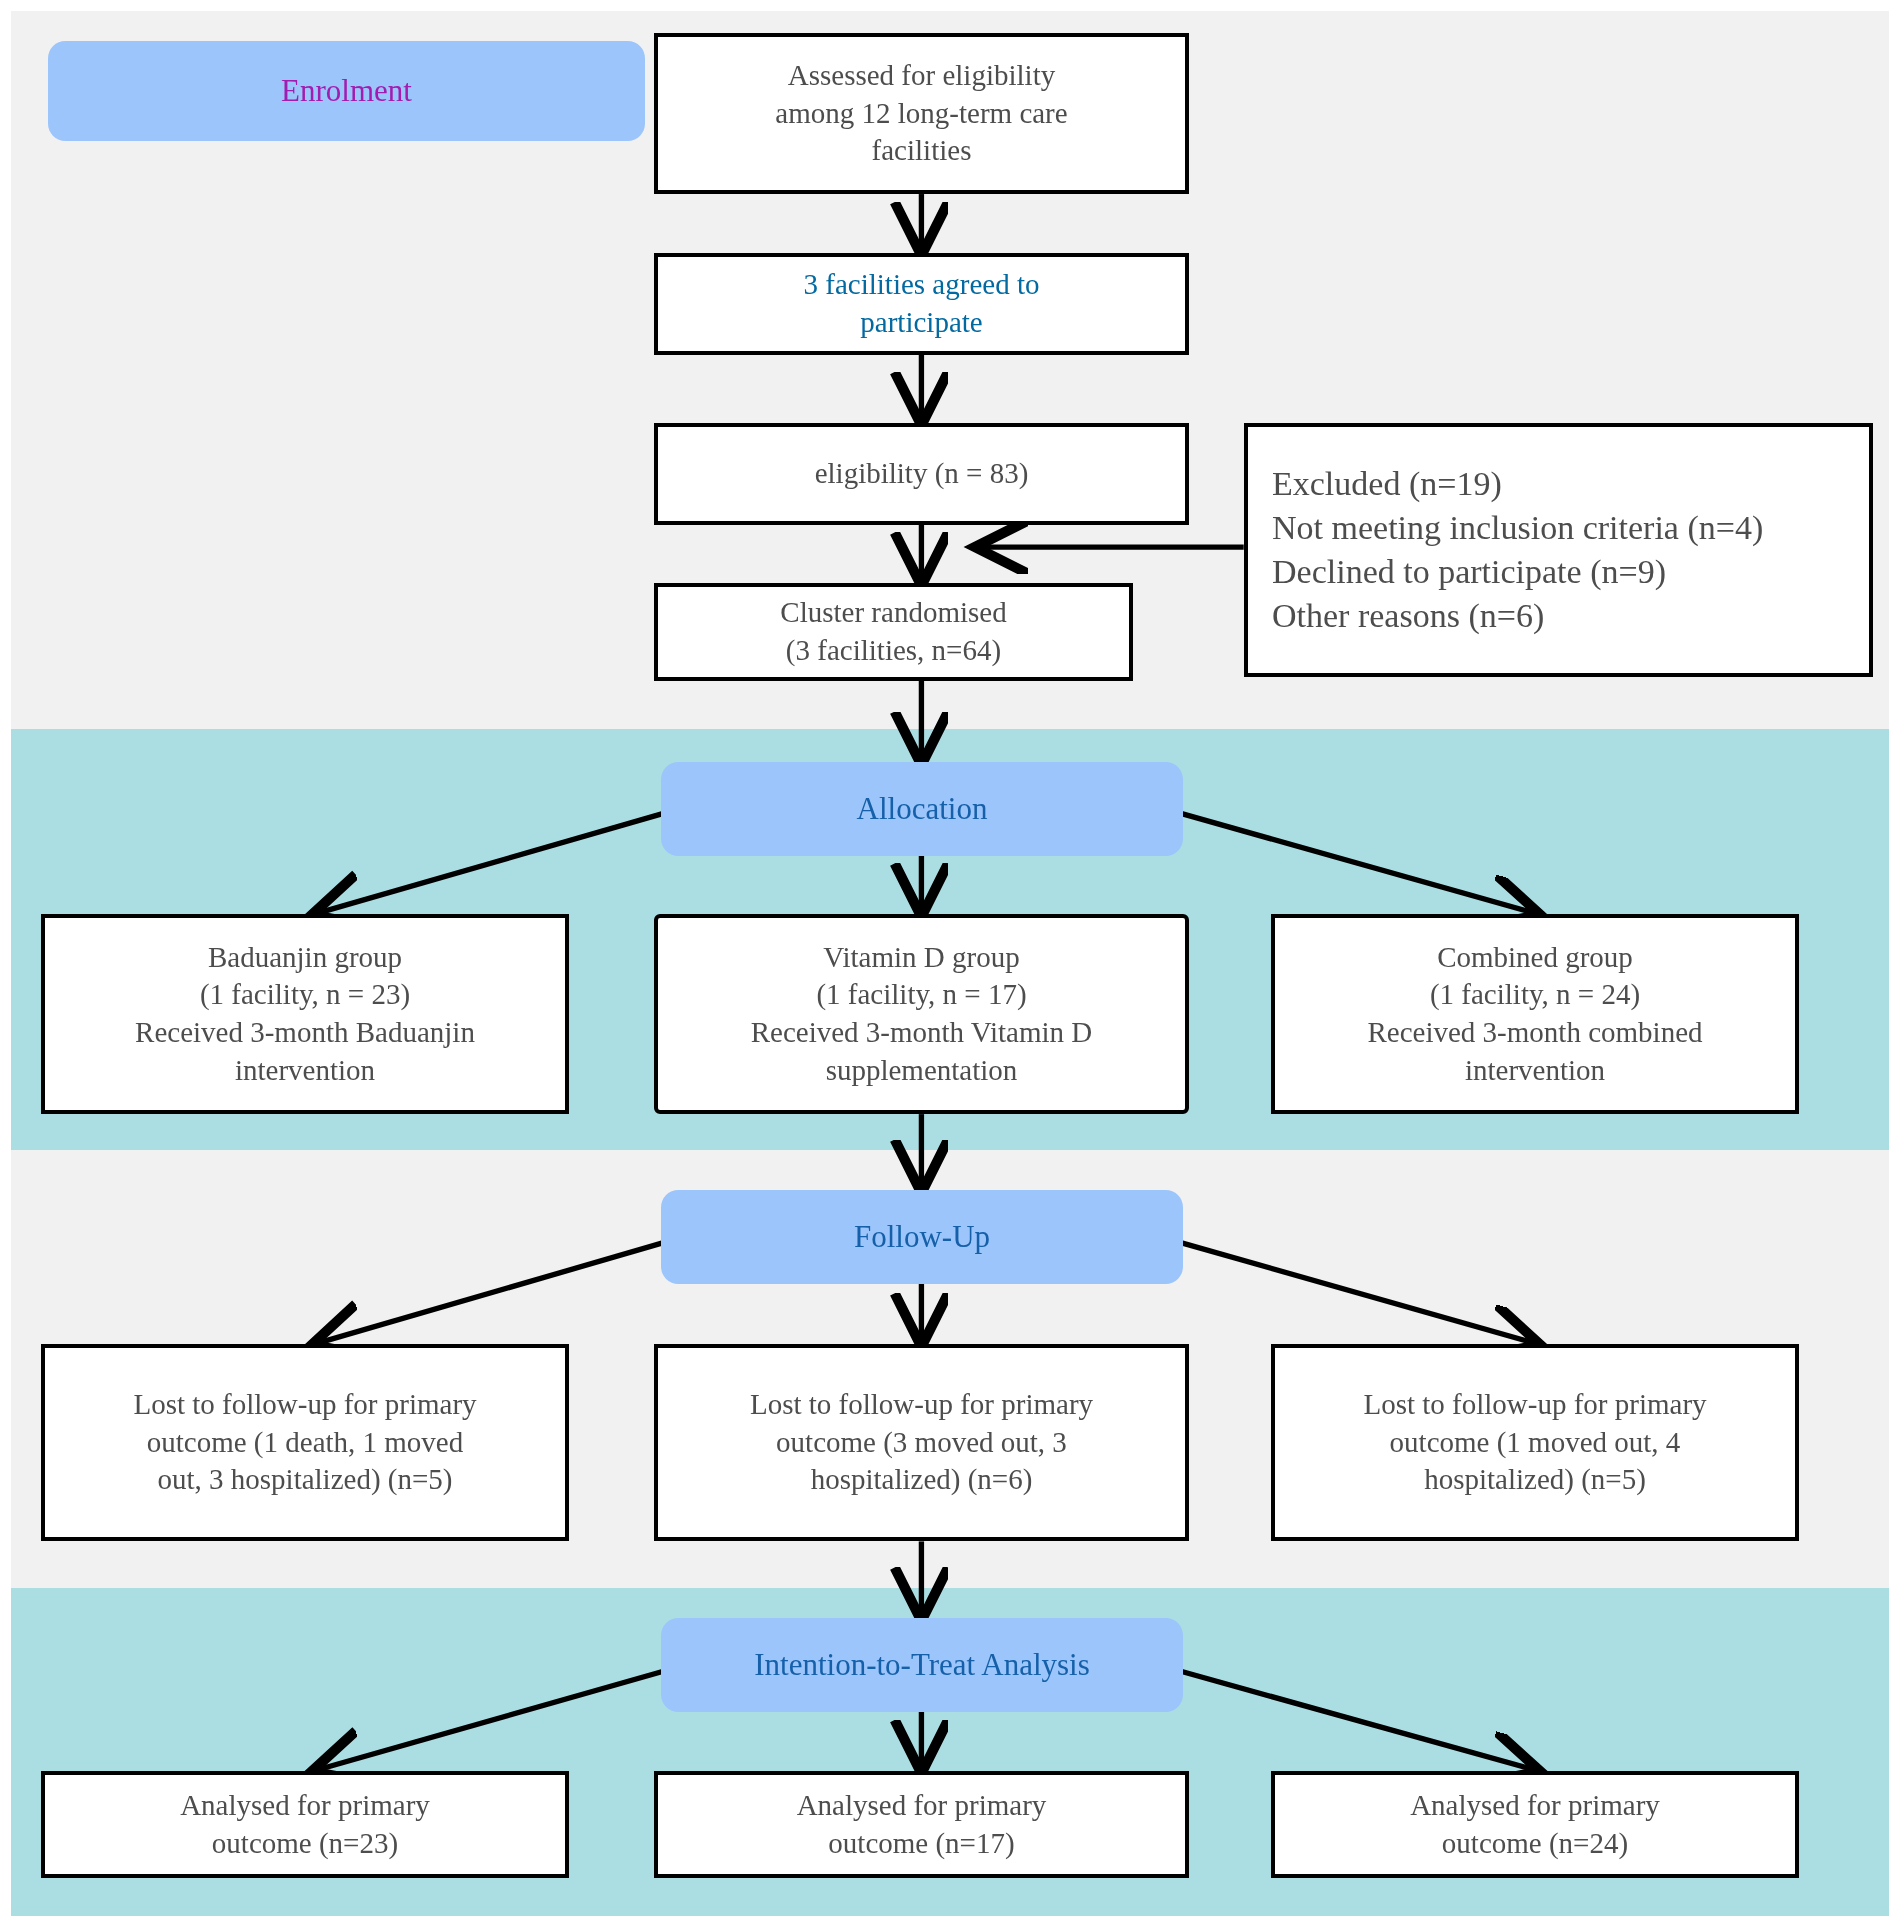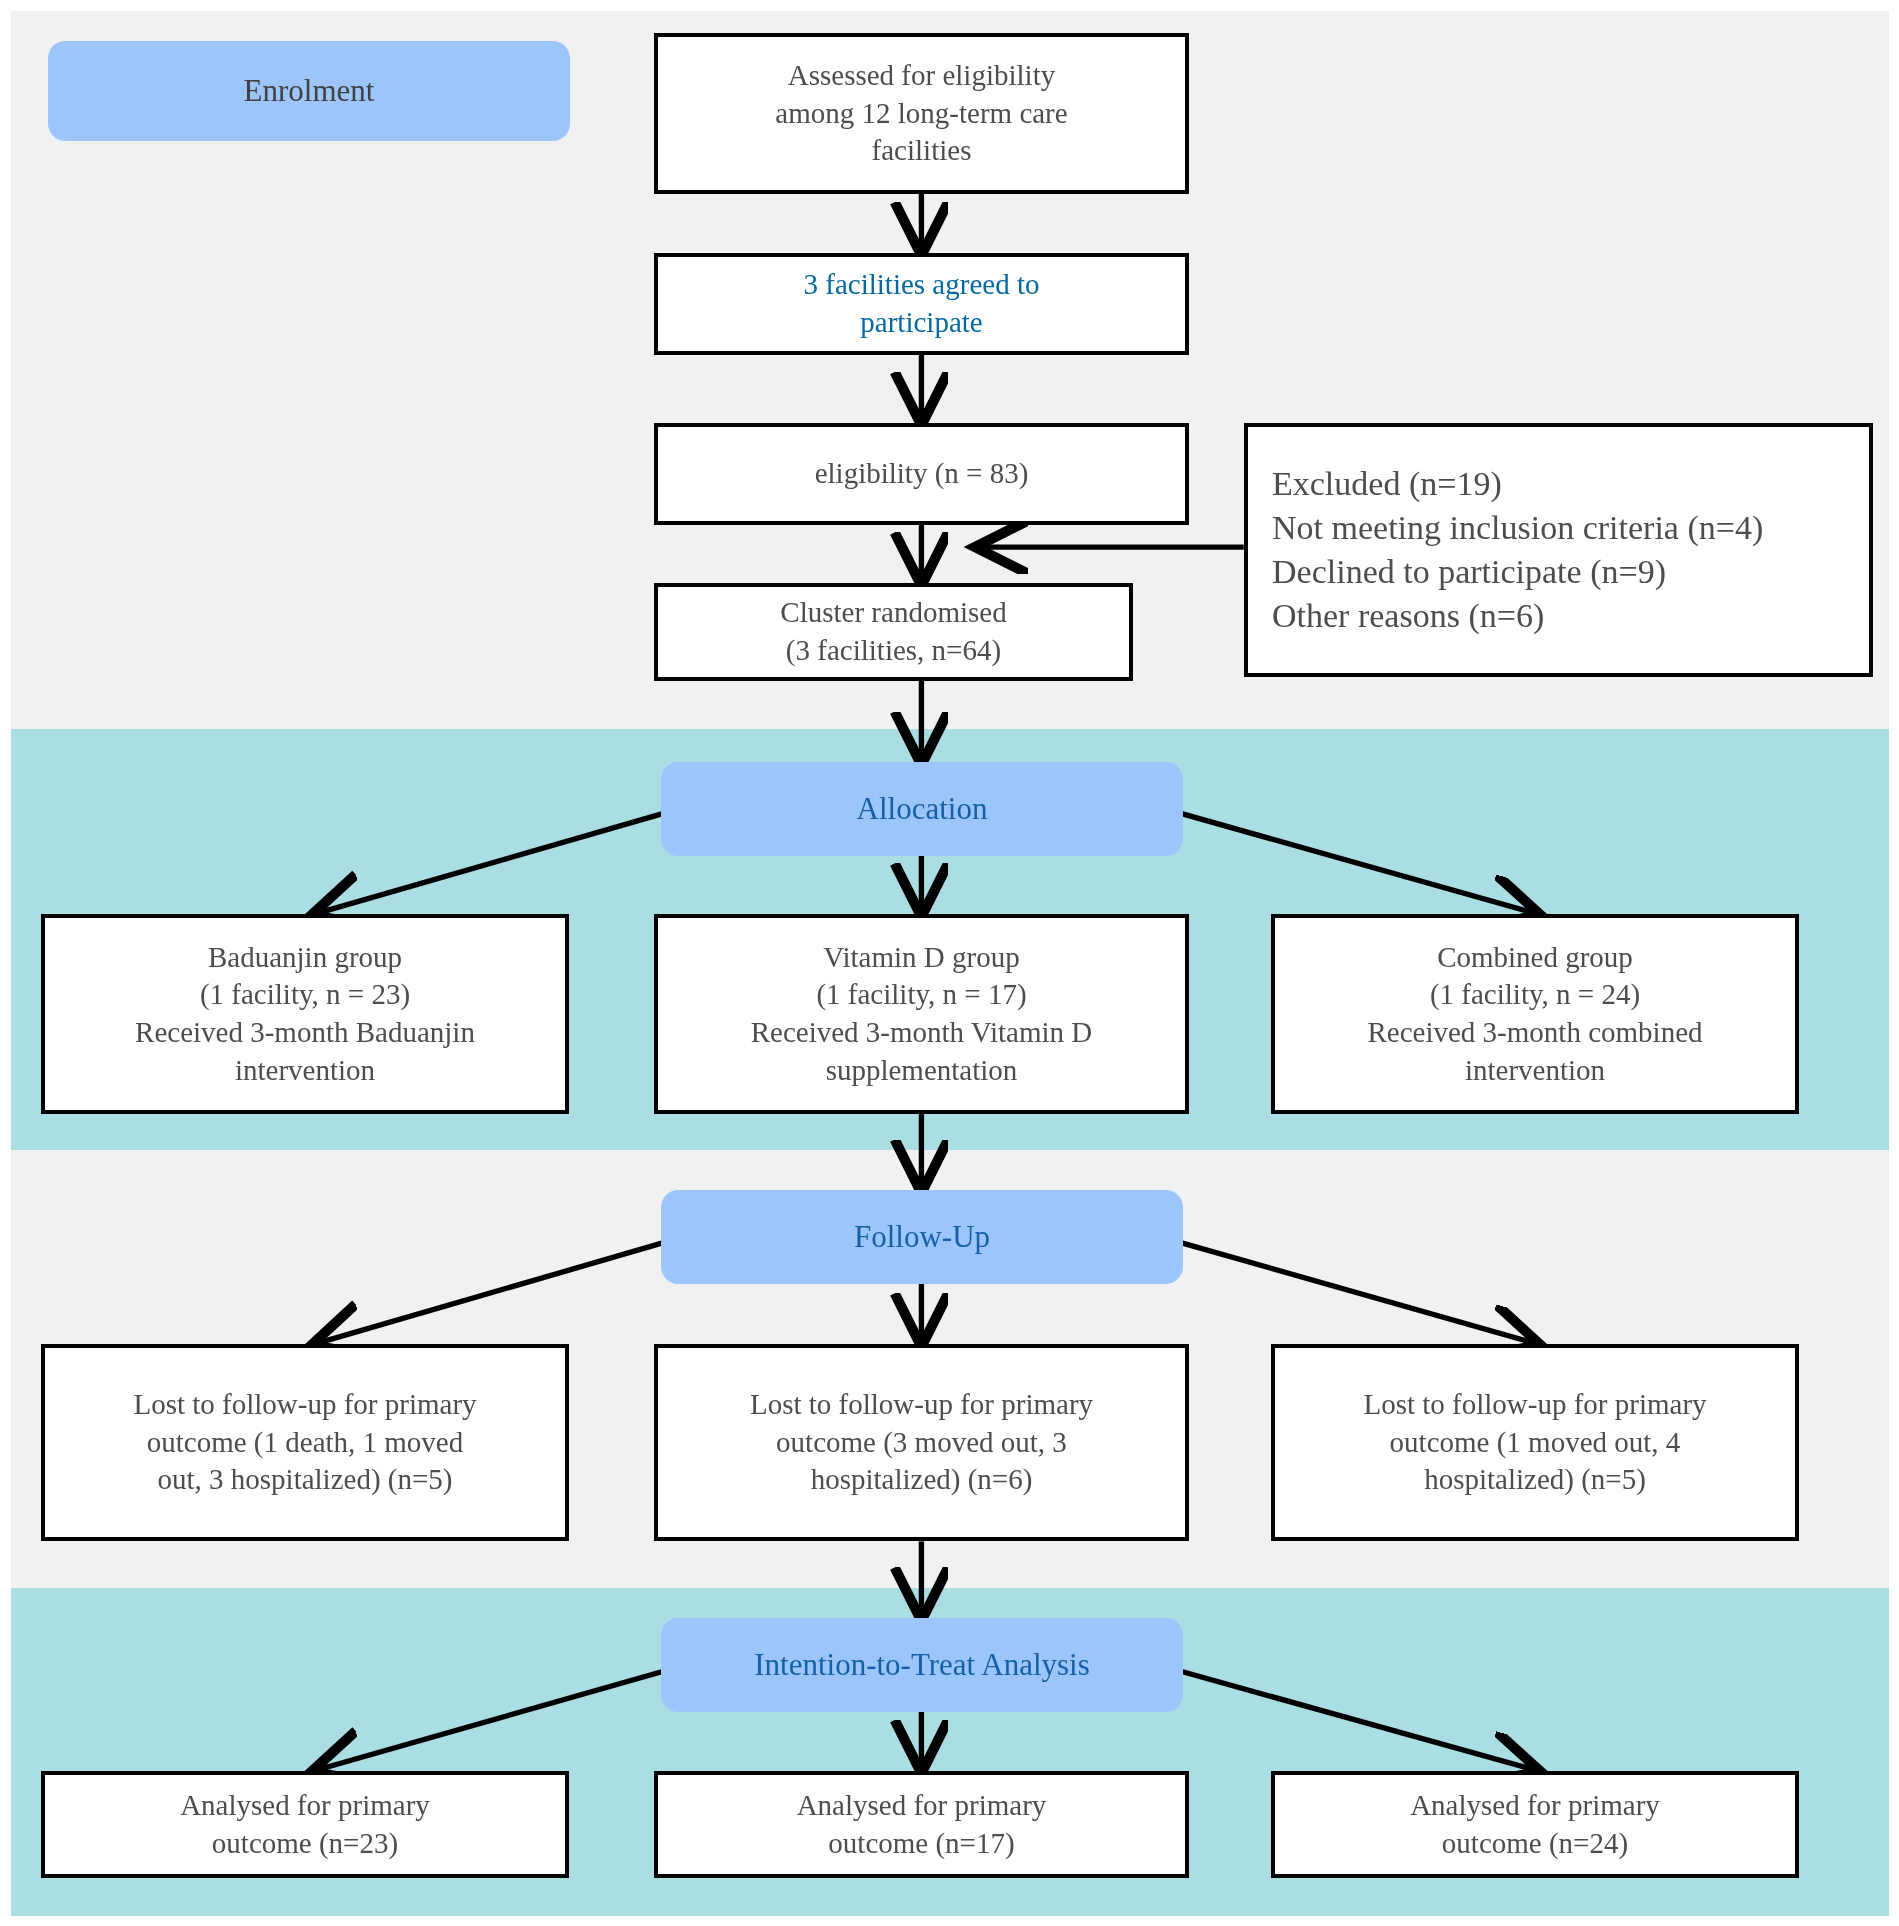--- a/index.html
+++ b/index.html
@@ -118,21 +118,21 @@
       <line x1="1758" y1="1856" x2="2300" y2="2010"></line>
 
       <line x1="1378" y1="2305" x2="1378" y2="2420"></line>
 
       <line x1="1000" y1="2497" x2="470" y2="2648"></line>
       <line x1="1378" y1="2560" x2="1378" y2="2648"></line>
       <line x1="1758" y1="2497" x2="2300" y2="2648"></line>
     </g>
   </svg>
 
-  <div class="pill" style="left: 48px; top: 41px; width: 522px; height: 100px; background: rgb(155, 197, 251); color: #404040;">
+  <div class="pill" style="left: 48px; top: 41px; width: 597px; height: 100px; background: rgb(155, 197, 251); color: #a21caf;">
     <span>Enrolment</span>
   </div>
 
   <div class="pill" style="left: 661px; top: 762px; width: 522px; height: 94px; background: rgb(155, 197, 251); color: rgb(21, 96, 168);">
     <span>Allocation</span>
   </div>
 
   <div class="pill" style="left: 661px; top: 1618px; width: 522px; height: 94px; background: rgb(155, 197, 251); color: rgb(21, 96, 168);">
     <span>Intention-to-Treat Analysis</span>
   </div>
@@ -180,21 +180,21 @@
 
   <div class="node" style="left: 41px; top: 914px; width: 528px; height: 200px; background: rgb(255, 255, 255); border-color: rgb(0, 0, 0); color: rgb(77, 77, 77);">
     <div class="lines">
         <div>Baduanjin group</div>
         <div>(1 facility, n = 23)</div>
         <div>Received 3-month Baduanjin</div>
         <div>intervention</div>
       </div>
   </div>
 
-  <div class="node" style="left: 654px; top: 914px; width: 535px; height: 200px; background: rgb(255, 255, 255); border-color: rgb(0, 0, 0); color: rgb(77, 77, 77);">
+  <div class="node" style="left: 654px; top: 914px; width: 535px; height: 200px; background: rgb(255, 255, 255); border-color: rgb(0, 0, 0); color: rgb(77, 77, 77); border-radius: 6px;">
     <div class="lines">
         <div>Vitamin D group</div>
         <div>(1 facility, n = 17)</div>
         <div>Received 3-month Vitamin D</div>
         <div>supplementation</div>
       </div>
   </div>
 
   <div class="node" style="left: 1271px; top: 914px; width: 528px; height: 200px; background: rgb(255, 255, 255); border-color: rgb(0, 0, 0); color: rgb(77, 77, 77);">
     <div class="lines">

